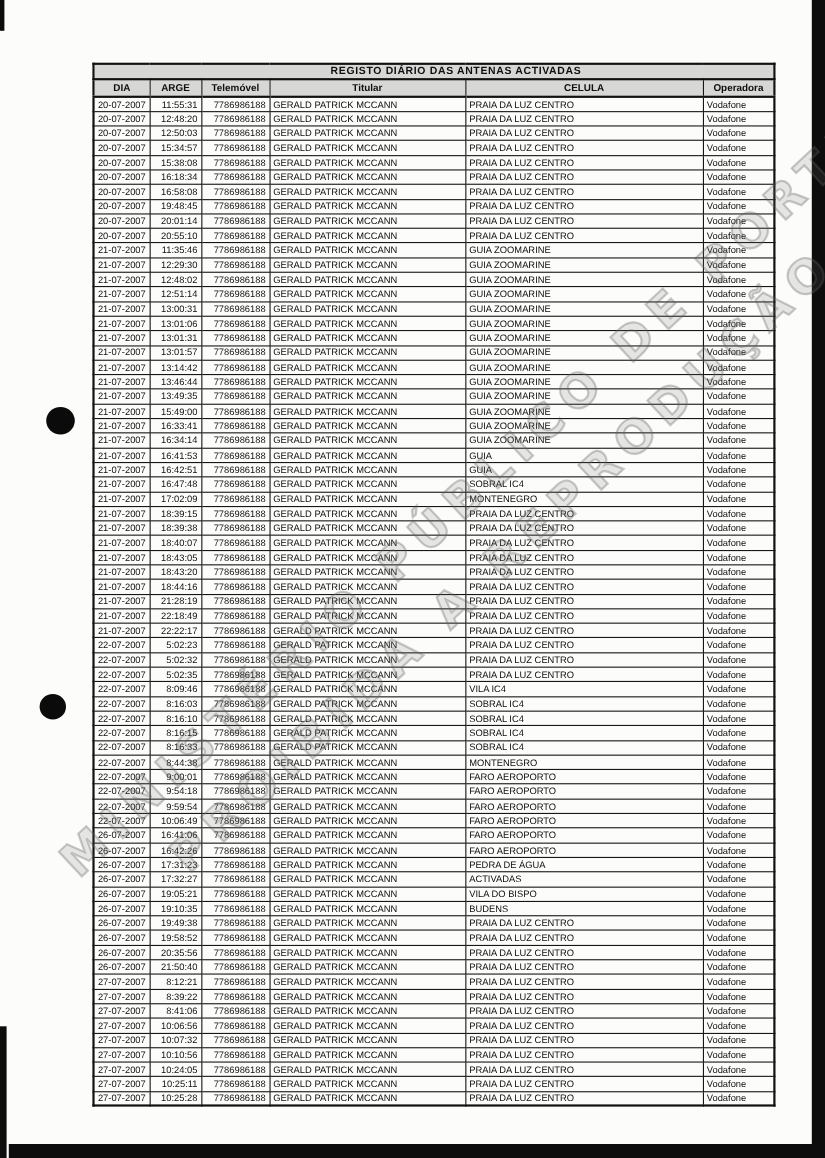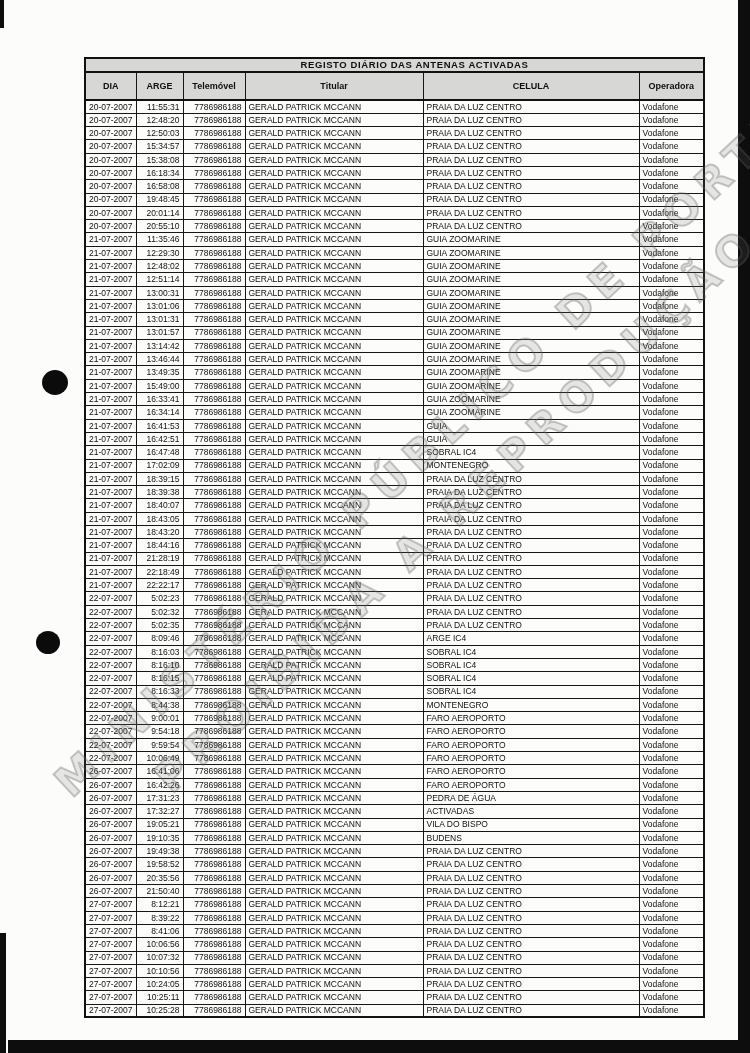--- a/index.html
+++ b/index.html
@@ -75,21 +75,21 @@
     letter-spacing: 0.6px;
     height: 14px;
     text-align: center;
     border: 2px solid #111;
     padding-left: 43px;
   }
   tr.head-row th {
     background: #d7d7d6;
     font-weight: bold;
     font-size: 9px;
-    height: 28px;
+    height: 16px;
     text-align: center;
     border-bottom: 2px solid #111;
   }
 
   td.dia       { text-align: center; }
   td.hora      { text-align: right; padding-right: 5px; }
   td.telemovel { text-align: right; padding-right: 4px; }
   td.titular   { text-align: left;  padding-left: 3px; }
   td.celula    { text-align: left;  padding-left: 3px; }
   td.operadora { text-align: left;  padding-left: 3px; }
@@ -453,21 +453,21 @@
           <td class="telemovel">7786986188</td>
           <td class="titular">GERALD PATRICK MCCANN</td>
           <td class="celula">PRAIA DA LUZ CENTRO</td>
           <td class="operadora">Vodafone</td>
         </tr>
         <tr>
           <td class="dia">22-07-2007</td>
           <td class="hora">8:09:46</td>
           <td class="telemovel">7786986188</td>
           <td class="titular">GERALD PATRICK MCCANN</td>
-          <td class="celula">ARGE IC4</td>
+          <td class="celula">VILA IC4</td>
           <td class="operadora">Vodafone</td>
         </tr>
         <tr>
           <td class="dia">22-07-2007</td>
           <td class="hora">8:16:03</td>
           <td class="telemovel">7786986188</td>
           <td class="titular">GERALD PATRICK MCCANN</td>
           <td class="celula">SOBRAL IC4</td>
           <td class="operadora">Vodafone</td>
         </tr>

